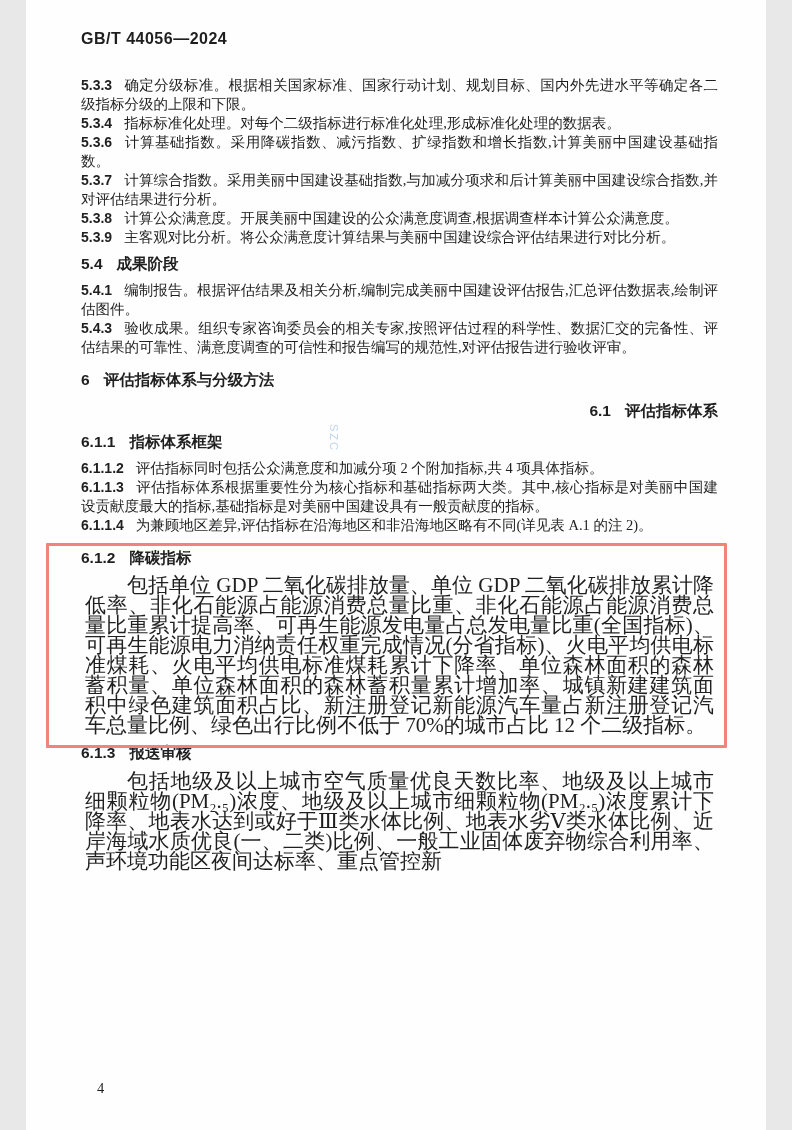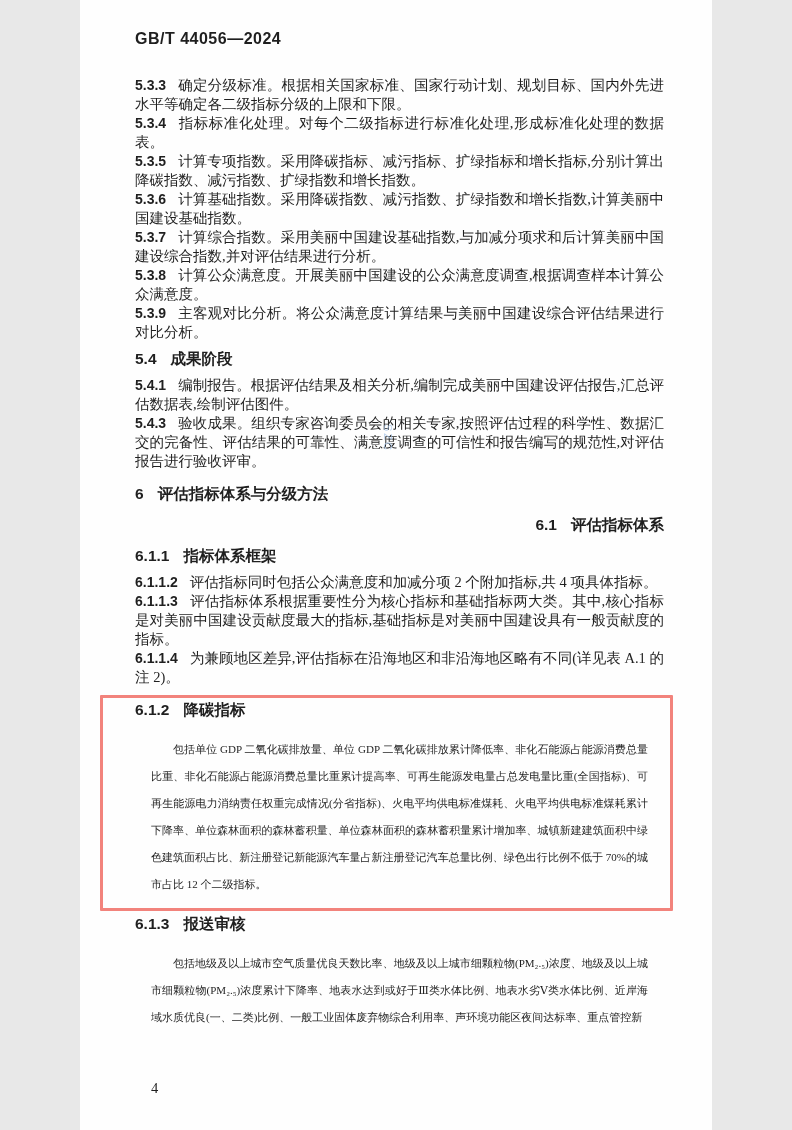--- a/index.html
+++ b/index.html
@@ -1,18 +1,18 @@
 <!DOCTYPE html>
 <html lang="zh"><head>
 <meta charset="utf-8">
 <style>
   html, body { margin: 0; padding: 0; background: #e8e8e8; }
   .page {
     position: relative;
-    width: 632px;
+    width: 740px;
     height: 1130px;
     margin: 0 auto;
     background: #fefefe;
     color: #1f1f1f;
     overflow: hidden;
     font-family: "Liberation Serif", "DejaVu Serif", serif;
   }
   .std-header {
     position: absolute;
     left: 55px; top: 30px;
@@ -45,23 +45,23 @@
     font-size: 15.5px;
     line-height: 20px;
     margin: 0;
   }
   .h2-54  { margin: 7px 0 7px; }
   .h1-6   { margin: 13px 0 9px; }
   .h2-61  { margin: 11px 0 9px; text-align: right; }
   .h3-611 { margin: 11px 0 7px; }
   .h3-613 { margin: 8px 0 8px; }
   p.para {
-    margin: 16px;
-    font-size: 11px;
-    line-height: 27px;
+    margin: 4px;
+    font-size: 21px;
+    line-height: 20px;
     text-align: justify;
     text-indent: 2em;
   }
   .hl-wrap {
     position: relative;
     margin-top: 4px;
     padding-top: 9px;
   }
   .hl-wrap .h3 { margin: 0 0 7px; }
   .redbox {
@@ -92,21 +92,20 @@
 <body>
 
 <div class="page">
 
   <div class="std-header">GB/T 44056—2024</div>
 
   <div class="content">
 
     <p class="clause"><span class="cnum">5.3.3</span><span>确定分级标准。根据相关国家标准、国家行动计划、规划目标、国内外先进水平等确定各二级指标分级的上限和下限。</span></p>
     <p class="clause"><span class="cnum">5.3.4</span><span>指标标准化处理。对每个二级指标进行标准化处理,形成标准化处理的数据表。</span></p>
-    <p class="clause"><span class="cnum">5.3.5</span><span>计算专项指数。采用降碳指标、减污指标、扩绿指标和增长指标,分别计算出降碳指数、减污指数、扩绿指数和增长指数。</span></p>
     <p class="clause"><span class="cnum">5.3.6</span><span>计算基础指数。采用降碳指数、减污指数、扩绿指数和增长指数,计算美丽中国建设基础指数。</span></p>
     <p class="clause"><span class="cnum">5.3.7</span><span>计算综合指数。采用美丽中国建设基础指数,与加减分项求和后计算美丽中国建设综合指数,并对评估结果进行分析。</span></p>
     <p class="clause"><span class="cnum">5.3.8</span><span>计算公众满意度。开展美丽中国建设的公众满意度调查,根据调查样本计算公众满意度。</span></p>
     <p class="clause"><span class="cnum">5.3.9</span><span>主客观对比分析。将公众满意度计算结果与美丽中国建设综合评估结果进行对比分析。</span></p>
 
     <h3 class="h2 h2-54"><span class="hnum">5.4</span><span>成果阶段</span></h3>
 
     <p class="clause"><span class="cnum">5.4.1</span><span>编制报告。根据评估结果及相关分析,编制完成美丽中国建设评估报告,汇总评估数据表,绘制评估图件。</span></p>
     <p class="clause"><span class="cnum">5.4.3</span><span>验收成果。组织专家咨询委员会的相关专家,按照评估过程的科学性、数据汇交的完备性、评估结果的可靠性、满意度调查的可信性和报告编写的规范性,对评估报告进行验收评审。</span></p>
 

